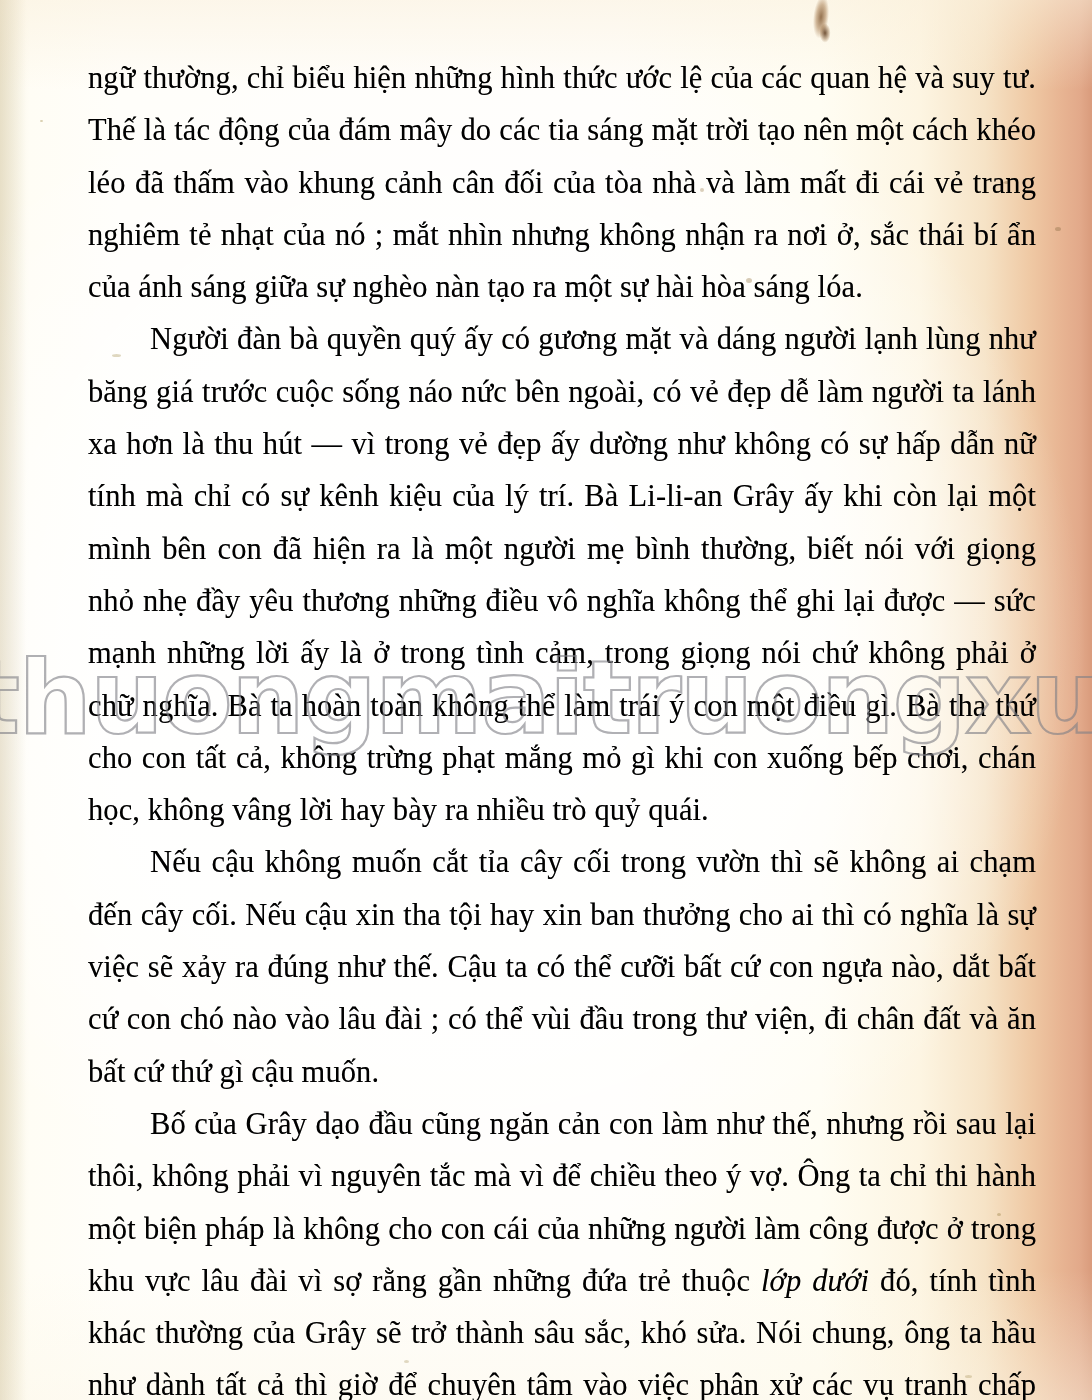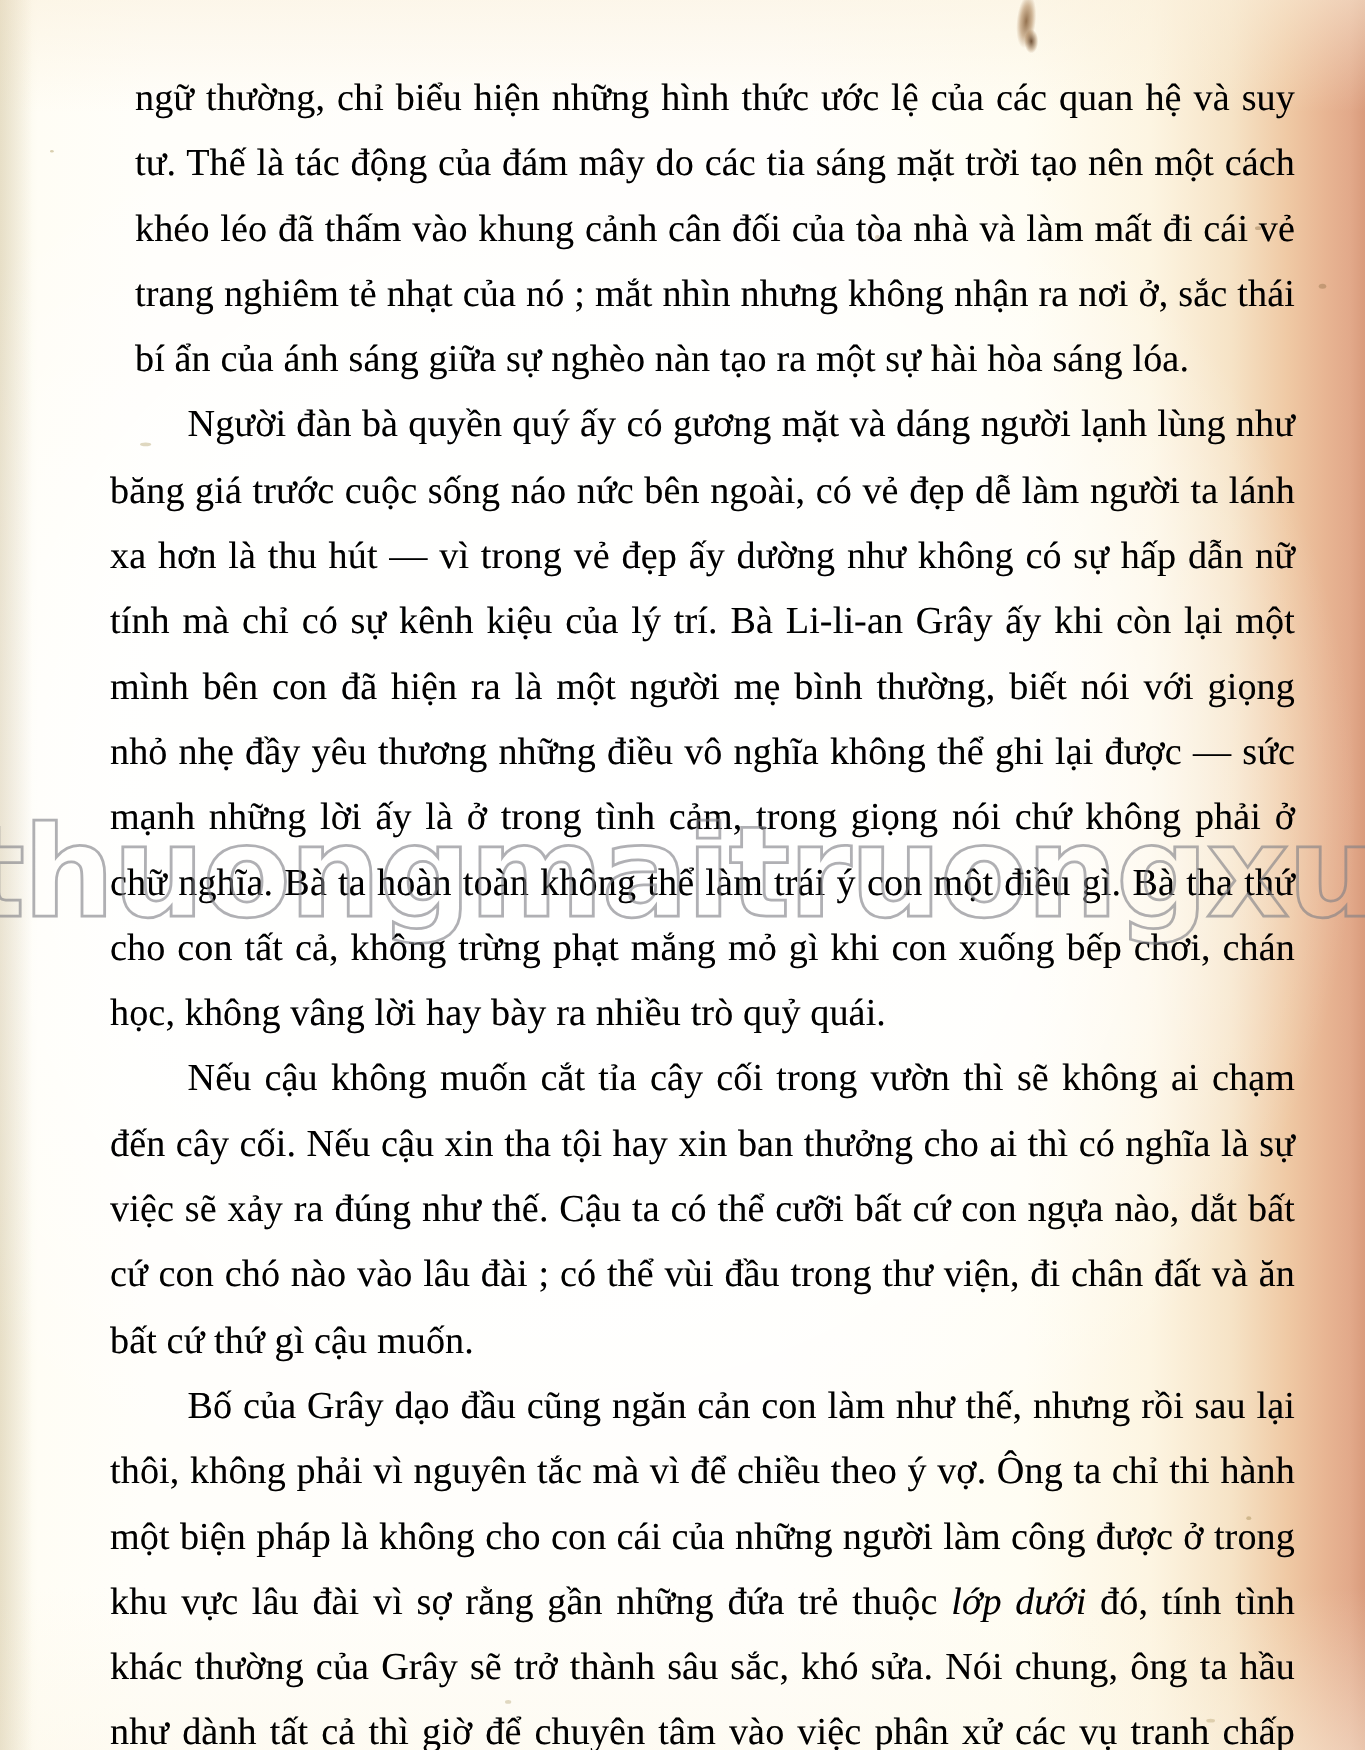--- a/index.html
+++ b/index.html
@@ -88,21 +88,20 @@
     text-justify: inter-word;
     letter-spacing: 0.1px;
     z-index: 4;
   }
   .textblock p {
     margin: 0;
     text-indent: 62px;
   }
   .textblock p.noindent {
     text-indent: 0;
-    margin-left: 20px;
   }
   .textblock i {
   }
 
   
   .ink {
     filter: blur(0.18px) contrast(1.12);
     text-shadow: 0 0 0.4px rgba(0,0,0,0.35);
   }
 

